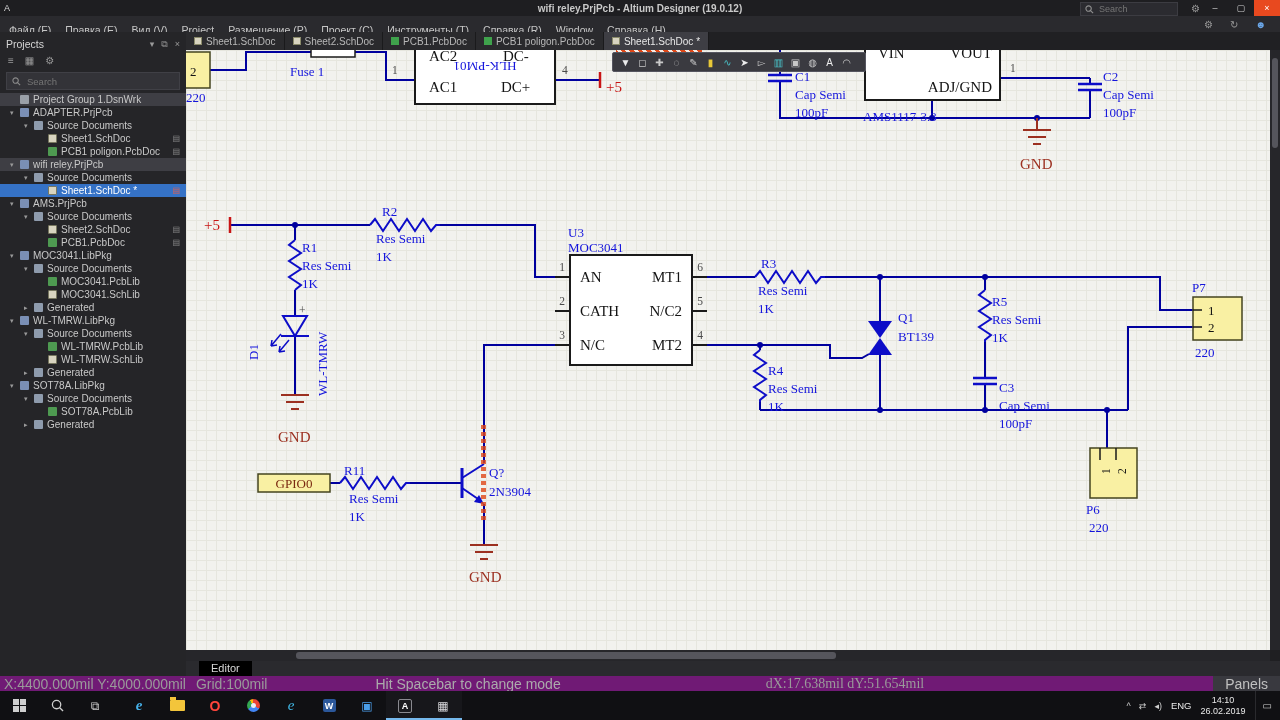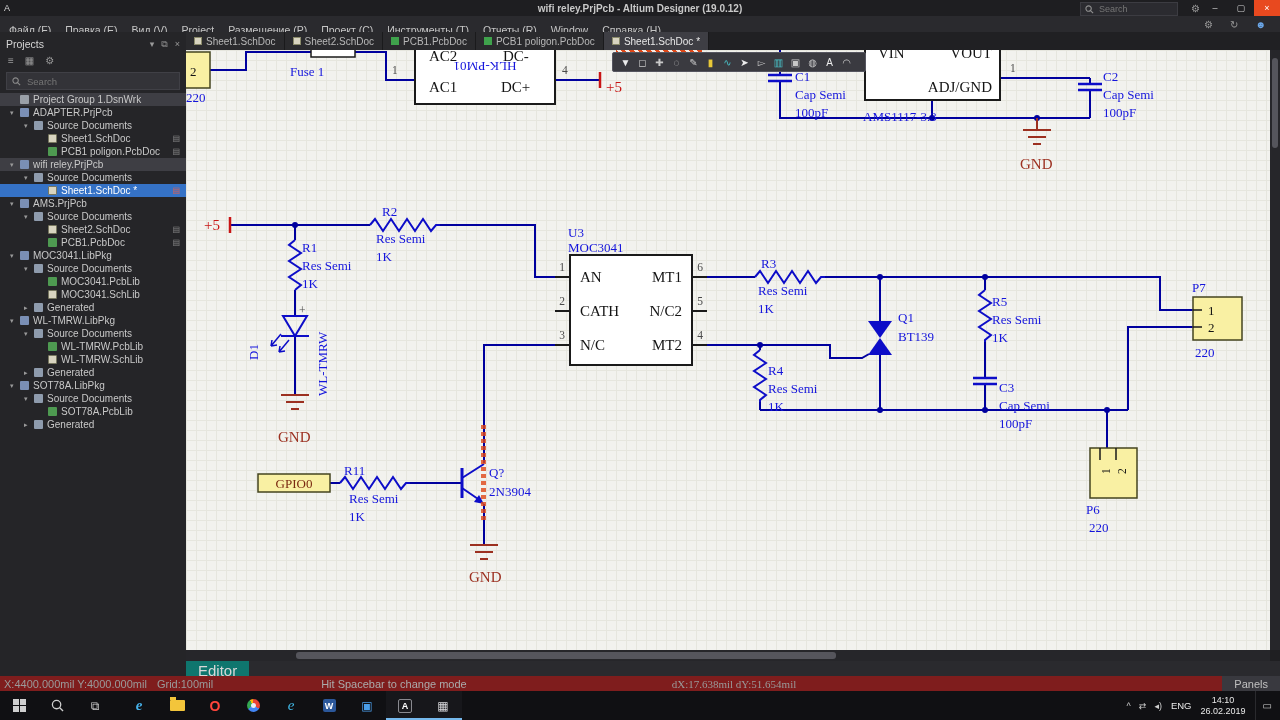--- a/index.html
+++ b/index.html
@@ -69,24 +69,24 @@
                  padding:0 6px;font-size:10px;color:#c8c8c8;box-sizing:border-box;}
   .fticon{width:13px;text-align:center;}
   .c-teal{color:#49C3C9;}.c-yellow{color:#E8C838;}.c-white{color:#ececec;}
   .red-hatch{position:absolute;left:430px;top:0;width:86px;height:4px;
              background:repeating-linear-gradient(45deg,#E04818 0 3px,#f6ece4 3px 6px);}
   .vscroll{position:absolute;left:1270px;top:50px;width:10px;height:600px;background:#26262A;}
   .vthumb{position:absolute;top:8px;left:2px;width:6px;height:90px;background:#55555C;border-radius:3px;}
   .hscroll{position:absolute;left:186px;top:650px;width:1084px;height:11px;background:#26262A;}
   .hthumb{position:absolute;left:110px;top:2px;width:540px;height:7px;background:#55555C;border-radius:3px;}
   .editor-strip{position:absolute;left:186px;right:0;top:661px;height:15px;background:#2A2A2E;display:flex;}
-  .editor-tab{background:#0f766e;color:#d8d8d8;font-size:15px;padding:1px 12px;}
+  .editor-tab{background:#000000;color:#d8d8d8;font-size:11px;padding:1px 12px;margin-left:13px;}
   
-  .statusbar{position:absolute;left:0;right:0;top:676px;height:15px;background:#7f1d1d;color:#9a9a9a;
-             font-size:11px;display:flex;align-items:center;}
+  .statusbar{position:absolute;left:0;right:0;top:676px;height:15px;background:#701a75;color:#9a9a9a;
+             font-size:14px;display:flex;align-items:center;}
   .sb-coords{margin-left:4px;}
   .sb-grid{margin-left:10px;}
   .sb-hint{margin-left:108px;color:#ababab;}
   .sb-delta{margin-left:205px;font-family:Liberation Serif, serif;}
   .sb-panels{margin-left:auto;background:#39393F;color:#c0c0c0;height:100%;display:flex;align-items:center;padding:0 12px;}
   
   .taskbar{position:absolute;left:0;right:0;top:691px;height:29px;background:#101013;display:flex;
            align-items:center;color:#ddd;}
   .tb-btn{width:38px;height:29px;display:flex;align-items:center;justify-content:center;color:#cfcfcf;font-size:12px;}
   .winlogo{display:grid;grid-template-columns:6px 6px;grid-template-rows:6px 6px;gap:1px;}
@@ -143,21 +143,21 @@
     <span class="menu-item">Вид (V)</span>
 
     <span class="menu-item">Project</span>
 
     <span class="menu-item">Размещение (P)</span>
 
     <span class="menu-item">Проект (C)</span>
 
     <span class="menu-item">Инструменты (T)</span>
 
-    <span class="menu-item">Отчеты (R)</span>
+    <span class="menu-item">Справка (R)</span>
 
     <span class="menu-item">Window</span>
 
     <span class="menu-item">Справка (H)</span>
   </div>
 <div class="menu-right" style="position:absolute;top:16px;right:0;height:16px;display:flex;align-items:center;">
 
     <span style="padding:0 4px;">⚙</span>
 
     <span style="padding:0 4px;">↻</span>

